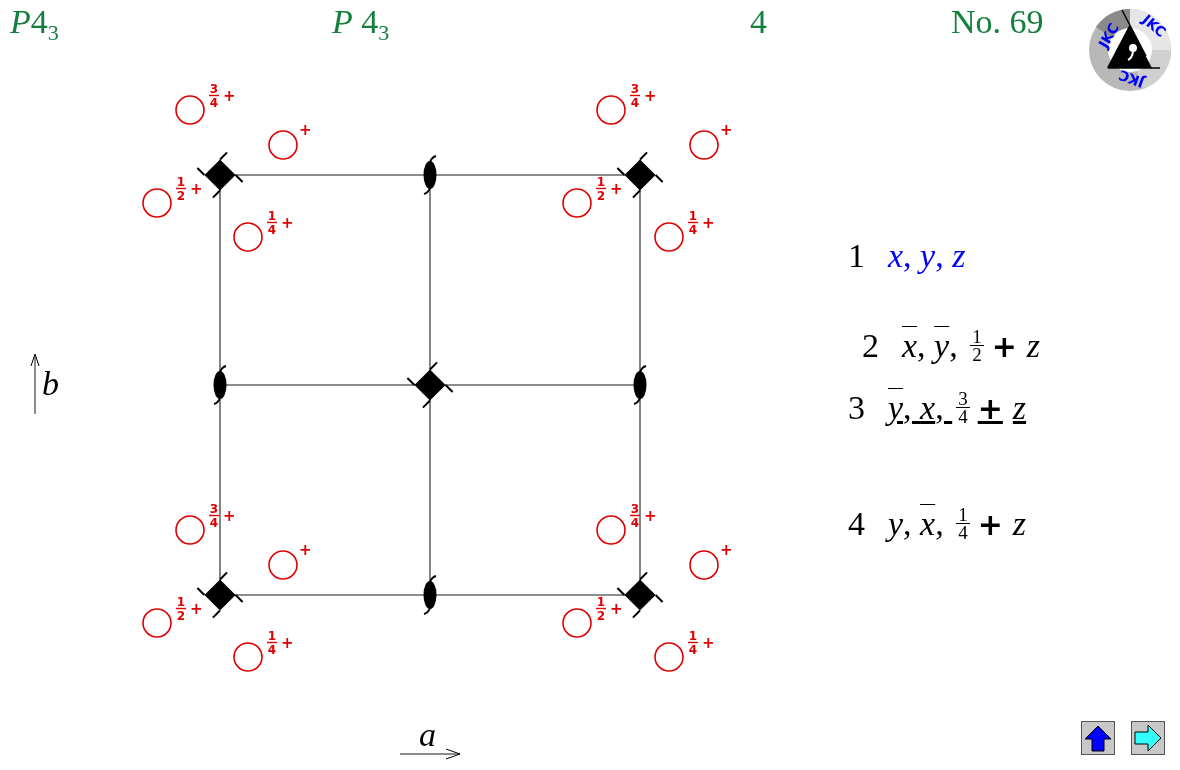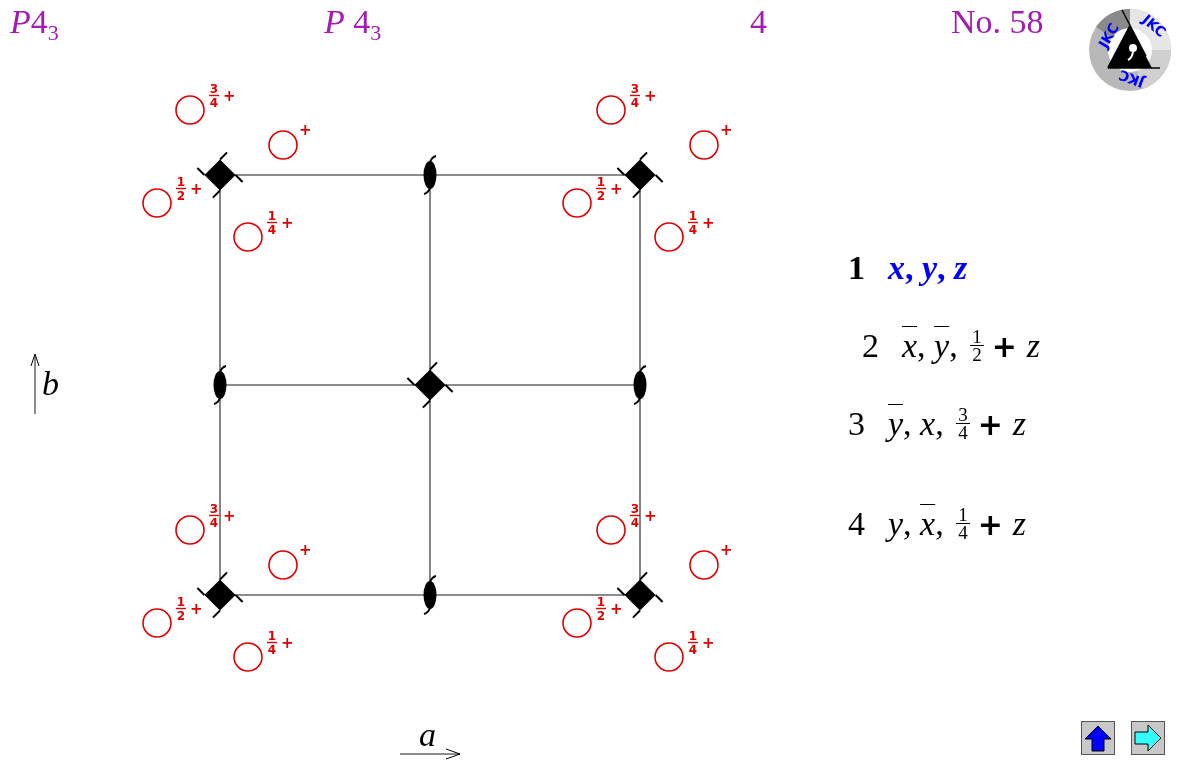--- a/index.html
+++ b/index.html
@@ -1,18 +1,18 @@
 <!DOCTYPE html>
 <html><head>
 <meta charset="utf-8">
 <style>
   html, body { margin:0; padding:0; background:#fff; }
   body { width:1180px; height:770px; position:relative; overflow:hidden;
          font-family:"Liberation Serif", "DejaVu Serif", serif; }
-  .hdr { position:absolute; top:2px; font-size:34px; color:#a21caf; line-height:40px; }
+  .hdr { position:absolute; top:2px; font-size:34px; color:#15803d; line-height:40px; }
   .hdr sub { font-size:22px; vertical-align:-7px; line-height:0; }
   .it { font-style:italic; }
   #diagram { position:absolute; left:0; top:0; }
   .ops { position:absolute; left:848px; font-size:34px; color:#000; line-height:40px; white-space:nowrap; }
   .ops .blue { color:#0000ff; }
   .ops .num { display:inline-block; width:40px; }
   .bar { text-decoration:overline; text-decoration-thickness:1px; }
   .frac { display:inline-flex; flex-direction:column; align-items:center; font-size:19px; line-height:17px;
           vertical-align:middle; margin:0 8px 0 4px; position:relative; top:-4px; }
   .frac .n { border-bottom:1px solid #000; padding:0 2px; }
@@ -21,25 +21,25 @@
   .navbtn { position:absolute; top:721px; width:34px; height:34px; background:#c8c8c8;
             border:1px solid #555; box-sizing:border-box; cursor:pointer; }
   .navbtn svg { position:absolute; left:2px; top:2px; }
 </style>
 </head>
 <body>
 
 <div class="hdr" style="left:10px;">
   <span class="it">P</span><span>4</span><sub>3</sub>
 </div>
-<div class="hdr" style="left:324px;">
+<div class="hdr" style="left:332px;">
   <span class="it">P</span>&nbsp;<span>4</span><sub>3</sub>
 </div>
 <div class="hdr" style="left:750px;">4</div>
-<div class="hdr" style="left:951px;">No. 58</div>
+<div class="hdr" style="left:951px;">No. 69</div>
 
 <div class="logo">
   <svg width="84" height="84" viewBox="0 0 84 84">
     <circle cx="42" cy="42" r="41" fill="#b8b8b8"></circle>
     <path d="M42 42 L42 1 A41 41 0 0 0 8 19 Z" fill="#8a8a8a"></path>
     <path d="M42 42 L42 1 A41 41 0 0 1 83 42 Z" fill="#e6e6e6"></path>
     <path d="M42 42 L83 42 A41 41 0 0 1 55 81 Z" fill="#d0d0d0"></path>
     <circle cx="42" cy="42" r="22" fill="#ffffff"></circle>
     <polygon points="42,18 64,60 20,60" fill="#000"></polygon>
     <line x1="42" y1="18" x2="20" y2="60" stroke="#000" stroke-width="2"></line>
@@ -228,30 +228,30 @@
   </g>
   <text x="42" y="395" font-size="34" font-style="italic" font-family="Liberation Serif, serif">b</text>
 
   <g>
     <line x1="400" y1="754" x2="460" y2="754" stroke="#666" stroke-width="1.5"></line>
     <polyline points="446,749 460,754 446,759" fill="none" stroke="#000" stroke-width="1"></polyline>
   </g>
   <text x="419" y="746" font-size="34" font-style="italic" font-family="Liberation Serif, serif">a</text>
 </svg>
 
-<div class="ops" style="top:248px;font-weight:bold;">
+<div class="ops" style="top:236px;">
   <span class="num">1</span><span class="blue it">x</span><span class="blue">, </span><span class="blue it">y</span><span class="blue">, </span><span class="blue it">z</span>
 </div>
 <div class="ops" style="top:326px;margin-left:14px;">
   <span class="num">2</span><span class="it bar">x</span>, <span class="it bar">y</span>, <span class="frac">
       <span class="n">1</span>
       <span>2</span>
     </span><span class="plus">+</span><span class="it">z</span>
 </div>
-<div class="ops" style="top:404px;">
+<div class="ops" style="top:388px;text-decoration:underline;">
   <span class="num">3</span><span class="it bar">y</span>, <span class="it">x</span>, <span class="frac">
       <span class="n">3</span>
       <span>4</span>
     </span><span class="plus">+</span><span class="it">z</span>
 </div>
 <div class="ops" style="top:504px;">
   <span class="num">4</span><span class="it">y</span>, <span class="it bar">x</span>, <span class="frac">
       <span class="n">1</span>
       <span>4</span>
     </span><span class="plus">+</span><span class="it">z</span>

